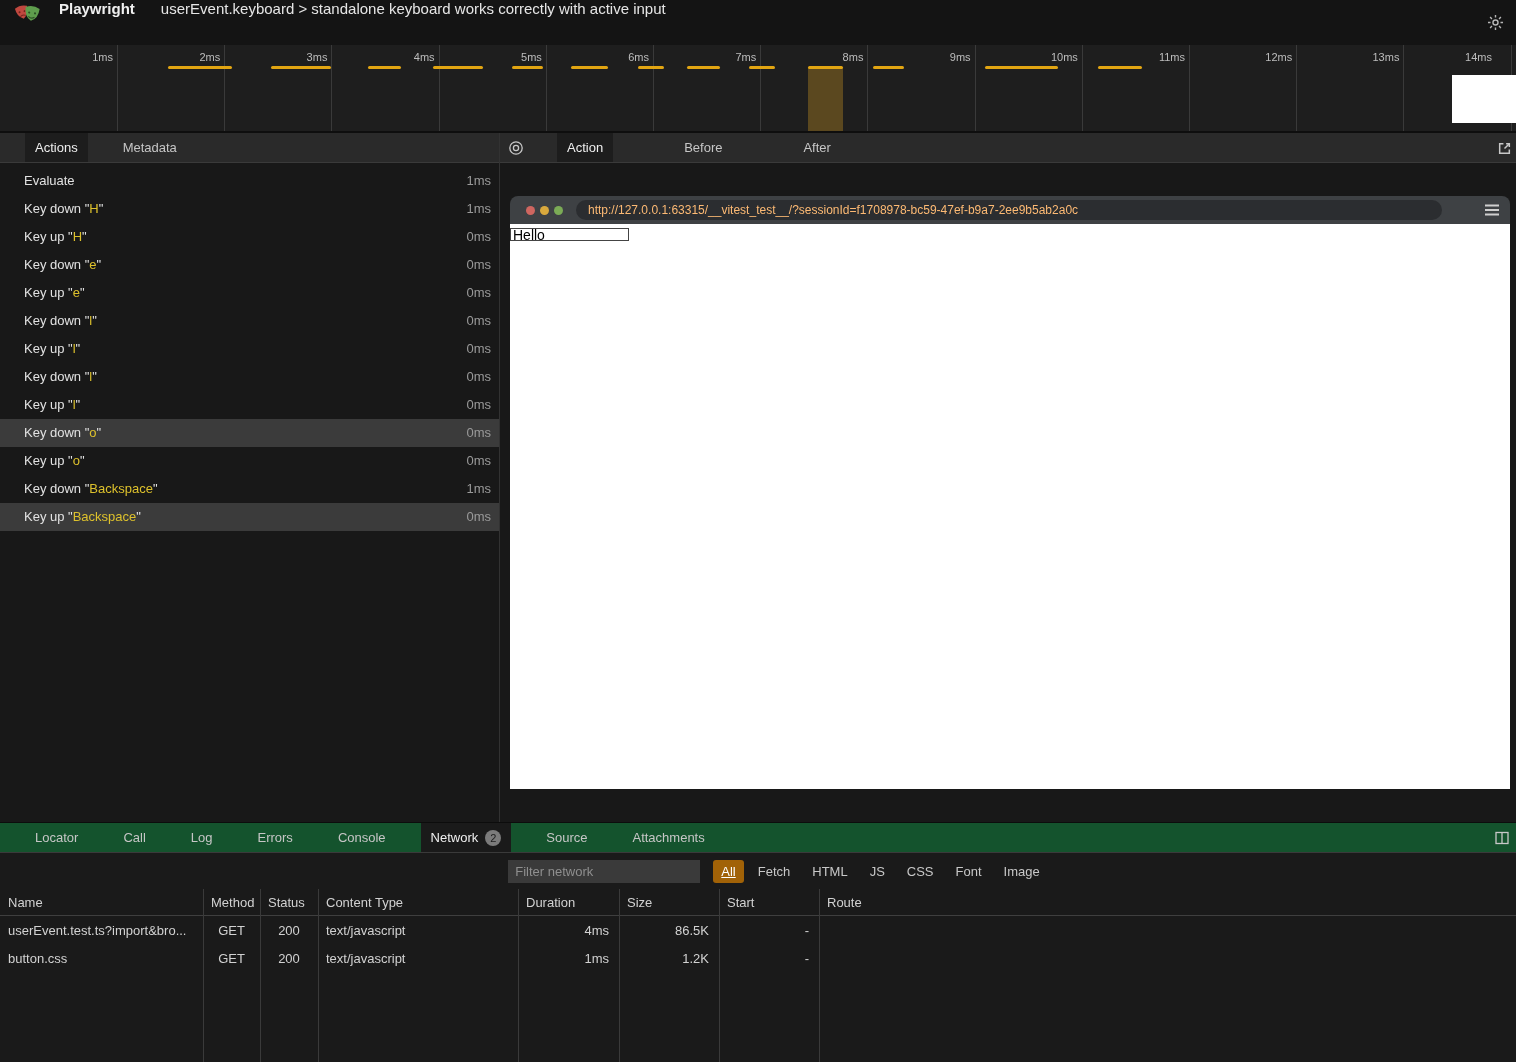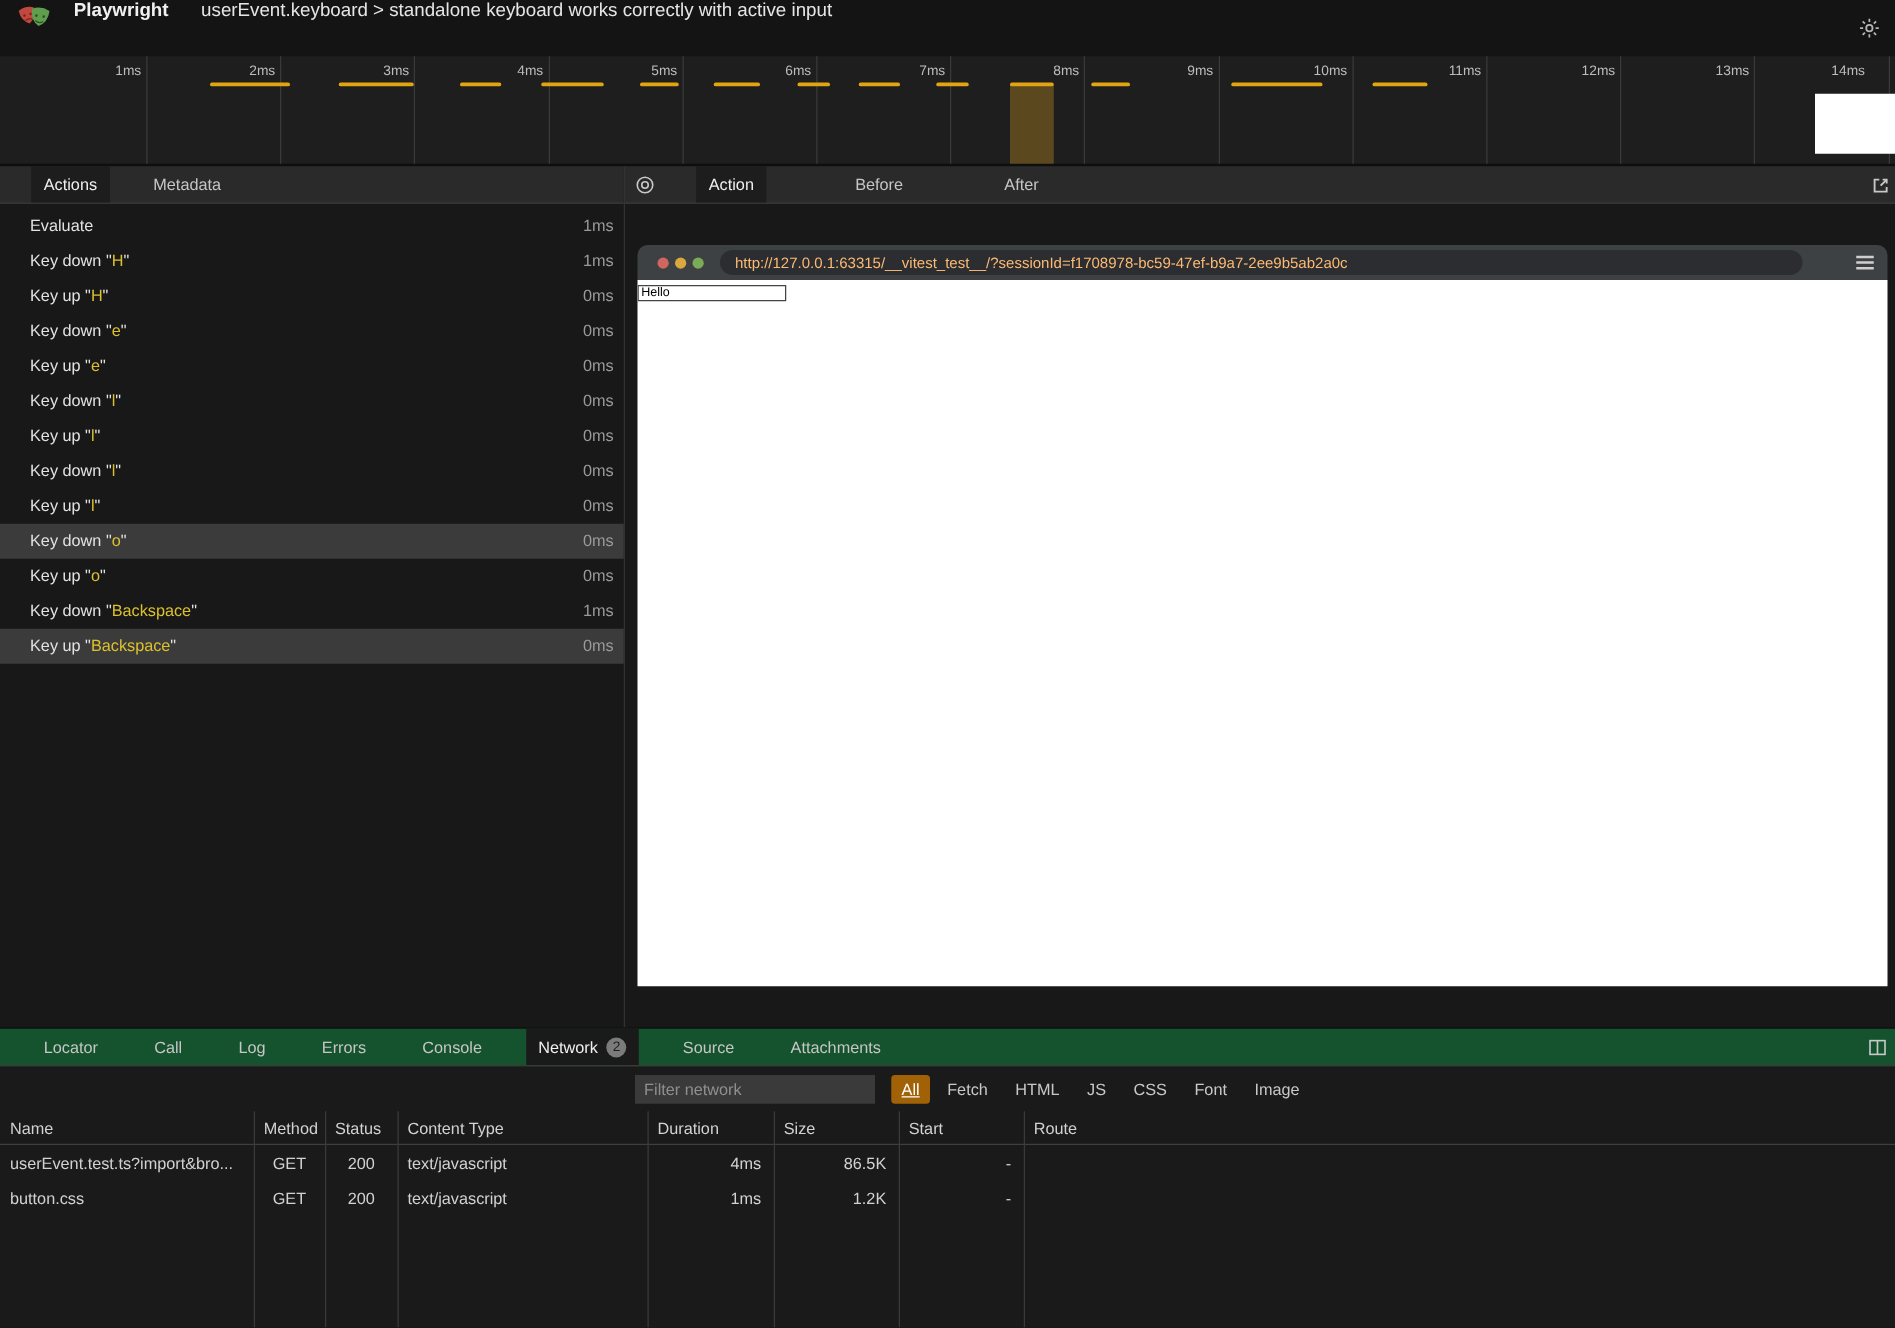--- a/index.html
+++ b/index.html
@@ -48,21 +48,21 @@
   .snap-area { position:relative; width:100%; height:658px; }
   .browser-chrome { position:absolute; left:10px; top:33px; width:1000px; height:28px;
     background:#3e4144; border-radius:8px 8px 0 0; display:flex; align-items:center; }
   .dots { display:flex; gap:5px; margin-left:16px; }
   .dot { width:9px; height:9px; border-radius:50%; }
   .url-pill { margin-left:13px; height:20px; width:866px; background:#2b2d30; border-radius:10px;
     line-height:20px; font-size:12px; color:#fdba74; padding-left:12px; overflow:hidden; white-space:nowrap; }
   .menu-icon { position:absolute; right:10px; top:7px; }
   .browser-page { position:absolute; left:10px; top:61px; width:1000px; height:565px; background:#ffffff; }
   .page-input { display:block; margin-top:4px; width:119px; height:13px; border:1px solid #444;
-    font-size:10px; font-family:"Liberation Sans",sans-serif; padding:0 2px; color:#000; background:#fff; }
+    font-size:14px; font-family:"Liberation Sans",sans-serif; padding:0 2px; color:#000; background:#fff; }
 
   
   .bottom { position:absolute; left:0; top:822px; width:100%; height:240px; background:#1a1a1a;
     border-top:1px solid #0c0c0c; }
   .bottom .tabbar { background:#14532d; }
   .bottom .tab.selected { background:#1a1a1a; }
   .badge { display:inline-block; width:16px; height:16px; margin-left:7px; border-radius:50%;
     background:#7b7b7b; color:#1d1d1d; font-size:11px; line-height:16px; text-align:center; }
   .net-toolbar { position:absolute; left:16px; top:30px; width:100%; height:36px;
     display:flex; align-items:center;justify-content:center; }

